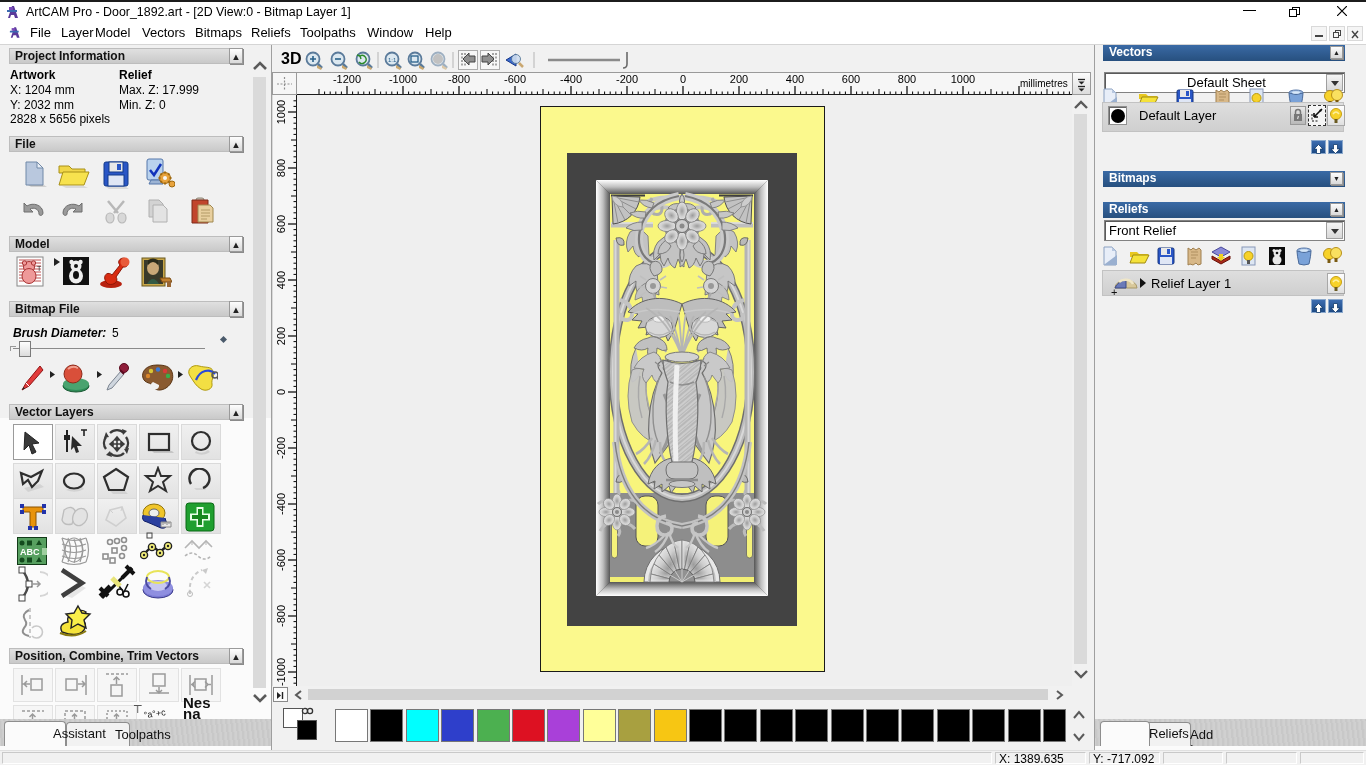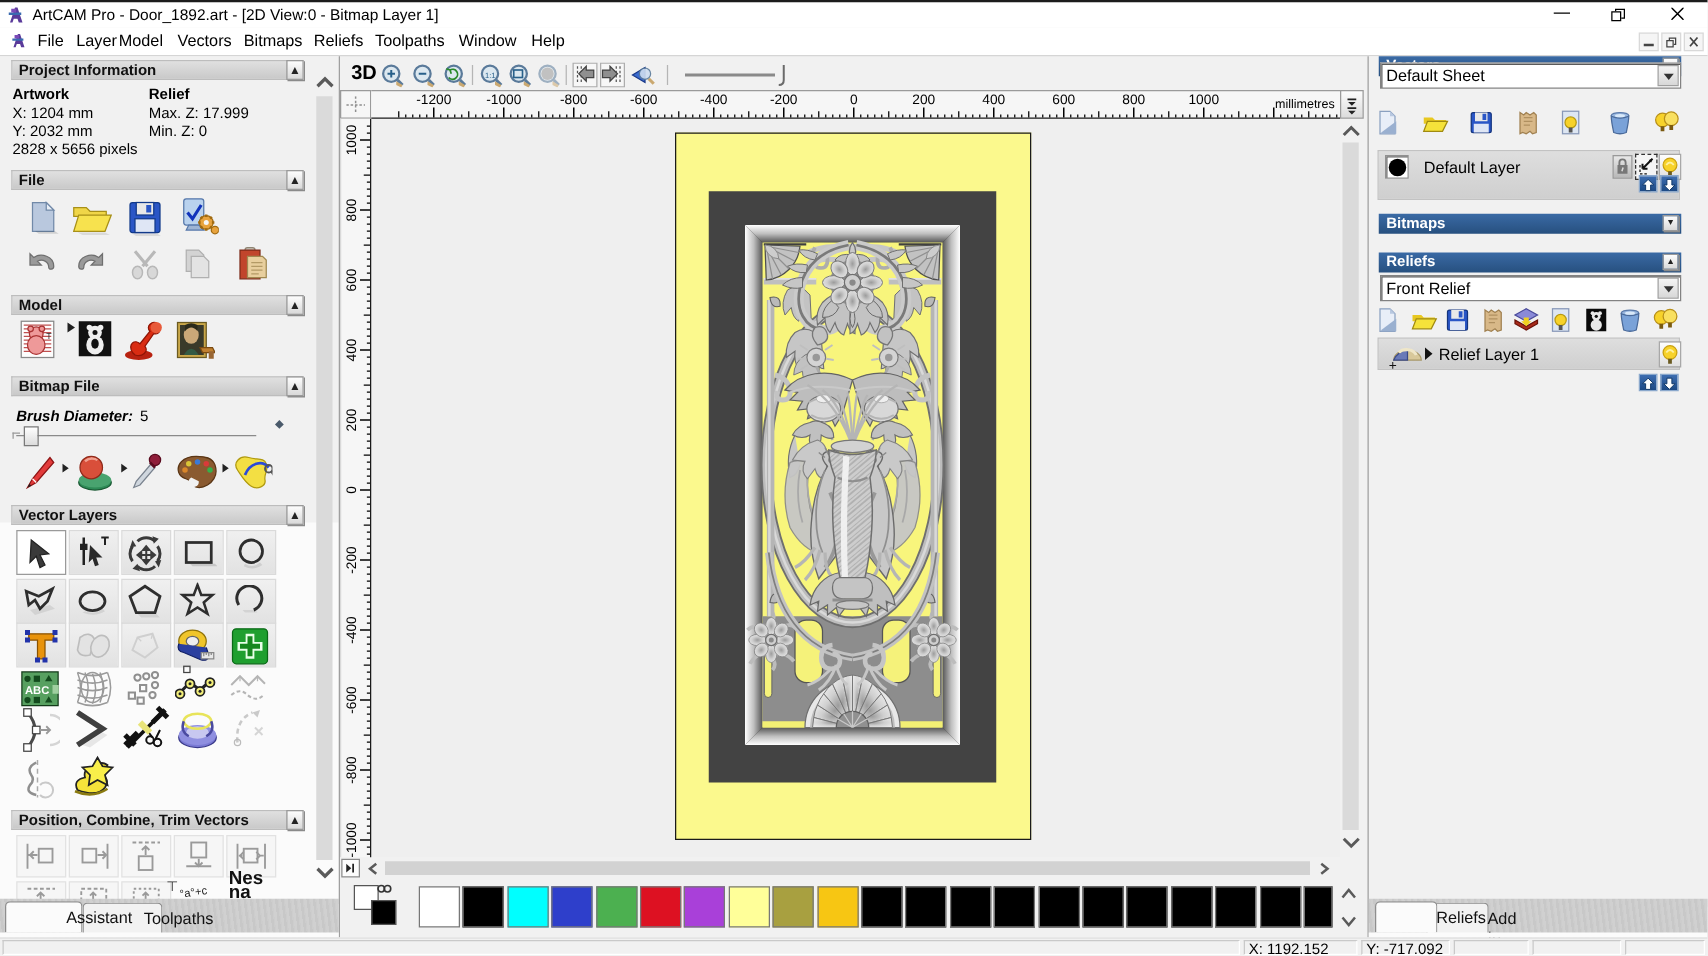--- a/index.html
+++ b/index.html
@@ -522,21 +522,21 @@
 <div class="tab" style="left:66px;top:722px;width:64px;background:#f2f2f2;">Toolpaths</div>
 <div class="tab" style="left:4px;top:721px;width:62px;background:#fbfbfb;">Assistant</div>
 <div class="abs" style="left:0;top:746px;width:271px;height:4px;background:#fbfbfb;"></div>
 
 <div class="abs" id="rightpanel" style="left:1094px;top:45px;width:272px;height:705px;background:#f1f1f1;"></div>
 <div class="abs" style="left:1094px;top:45px;width:1px;height:705px;background:#9f9f9f;"></div>
 
 <defs id="ricons-defs"></defs>
 <div class="bhdr" style="top:45px;">Vectors</div>
 <div class="hbtn" style="left:1330px;top:46px;width:13px;height:13px;line-height:11px;font-size:7px;">▲</div>
-<div class="combo" style="top:50px;">Default Sheet<div class="cbtn"></div></div>
+<div class="combo" style="top:72px;text-align:center;">Default Sheet<div class="cbtn"></div></div>
 <svg class="abs" style="left:1096px;top:87px;" width="250" height="22" viewBox="0 0 250 22">
 <defs>
 <g id="rpage">
         <path d="M3 1 h8 l4 4 v14 h-12z" fill="#e8eef8" stroke="#8aa0c0"></path>
         <path d="M11 1 l4 4 h-4z" fill="#b8c8e0"></path>
         <path d="M4 18 l12-9 v10 h-12z" fill="#9ab0d0"></path>
       </g>
 <g id="rfolder">
         <path d="M1 6 h7 l2 2 h9 v3 h-18z" fill="#e8c820"></path>
         <path d="M1 17 l3-8 h16 l-4 8z" fill="#f5e23a" stroke="#a08a10"></path>
@@ -582,21 +582,21 @@
       </g>
 </defs>
 <use href="#rpage" x="5" y="1"></use>
     <use href="#rfolder" x="42" y="1"></use>
     <use href="#rfloppy" x="79" y="1"></use>
     <use href="#rmerge" x="116" y="1"></use>
     <use href="#rbulbpage" x="151" y="1"></use>
     <use href="#rtrash" x="190" y="1"></use>
     <use href="#rbulbs" x="227" y="1"></use>
 </svg>
-<div class="lrow" style="top:120px;height:40px;">
+<div class="lrow" style="top:102px;height:30px;">
 <div class="abs" style="left:5px;top:3px;width:19px;height:19px;background:#fff;border:1px solid #909090;box-shadow:inset 1px 1px 0 #666;">
       <div style="position:absolute;left:1.5px;top:1.5px;width:14px;height:14px;border-radius:50%;background:#000;"></div>
     </div>
 <div class="abs" style="left:36px;top:5px;font-size:13px;color:#000;">Default Layer</div>
 <div class="abs" style="left:187px;top:3px;width:16px;height:19px;background:linear-gradient(#e8e8e8,#b8b8b8);border:1px solid #999;"><svg width="14" height="17">
         <rect x="3" y="7" width="8" height="7" fill="#777"></rect>
         <path d="M4.5 7 v-2 a2.5 2.5 0 0 1 5 0 v2" fill="none" stroke="#777" stroke-width="1.5"></path>
         <path d="M6.5 12 l1-3" stroke="#ddd" stroke-width="1.2"></path>
       </svg></div>
 <div class="abs" style="left:205px;top:2px;width:18px;height:21px;background:#f5f5f5;border:1px dashed #333;"><svg width="16" height="19">
@@ -1211,17 +1211,17 @@
 <path d="M67 180 C67 190 70 196 72 202 C68 228 71 260 76 282 L78 292 h16 L96 282 C101 260 104 228 100 202 C102 196 105 190 105 180 q-19 7 -38 0z" fill="url(#hatch)" stroke="#6f6f6f" stroke-width="1.2"></path>
 <path d="M74 202 q12 6 24 0" stroke="#8f8f8f" stroke-width="1.6" fill="none"></path>
 <path d="M81 185 q-3 50 -1 100" stroke="#f1f1f1" stroke-width="5" fill="none" opacity="0.95"></path>
 <path d="M76 282 q-6 1 -6 8 q0 9 9 9 h14 q9 0 9 -9 q0 -7 -6 -8z" fill="#c4c4c4" stroke="#6f6f6f"></path>
 <path d="M70 300 h32" stroke="#8f8f8f" stroke-width="2.5"></path>
 <ellipse cx="86" cy="304" rx="13" ry="3.5" fill="#c6c6c6" stroke="#777"></ellipse>
 </svg>
 
 <div class="abs" style="left:0;top:750px;width:1366px;height:15px;background:#f1f1f1;border-top:1px solid #e0e0e0;"></div>
 <div class="statcell" style="left:2px;width:990px;"></div>
-<div class="statcell" style="left:995px;width:91px;">X: 1192.152</div>
+<div class="statcell" style="left:995px;width:91px;">X: 1389.635</div>
 <div class="statcell" style="left:1089px;width:71px;">Y: -717.092</div>
 <div class="statcell" style="left:1163px;width:60px;"></div>
 <div class="statcell" style="left:1226px;width:71px;"></div>
 <div class="statcell" style="left:1300px;width:64px;"></div>
 
 </body></html>

